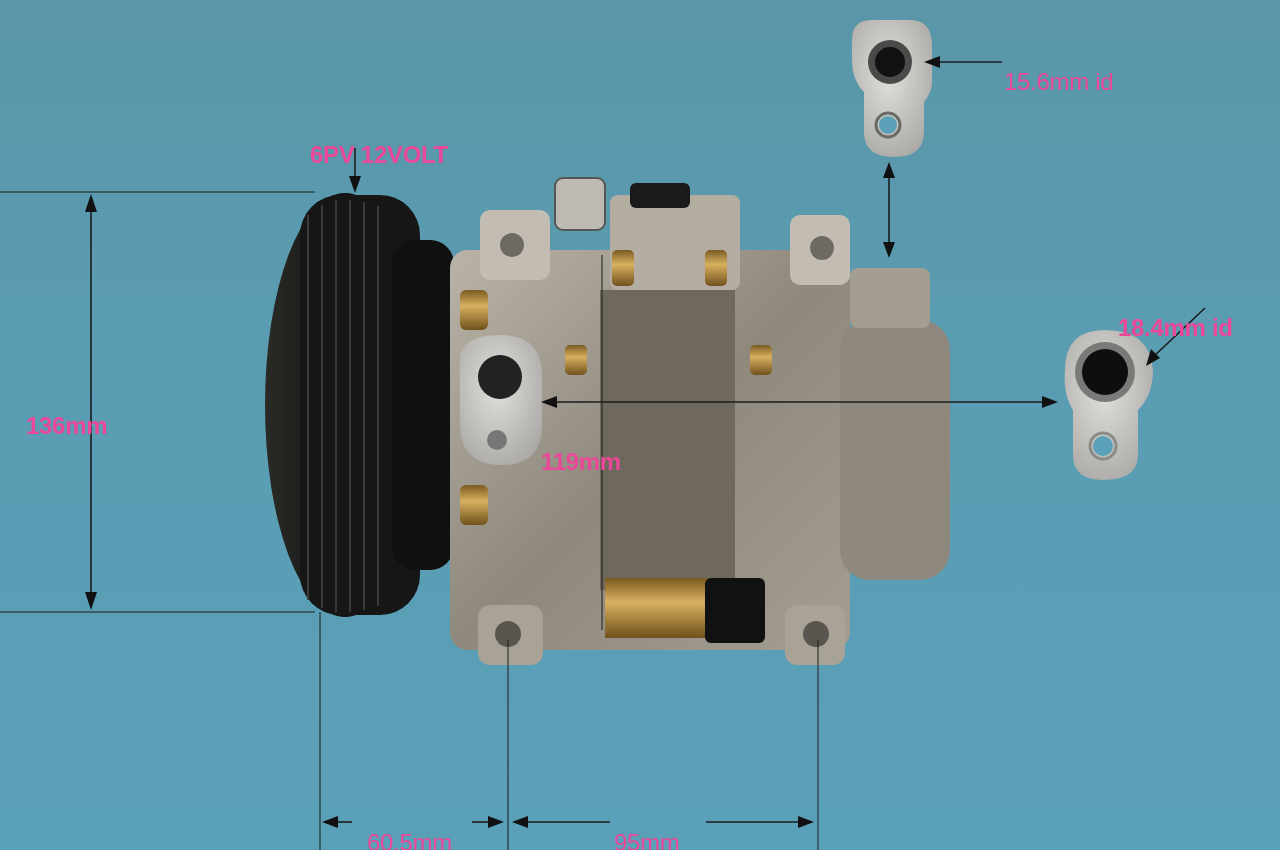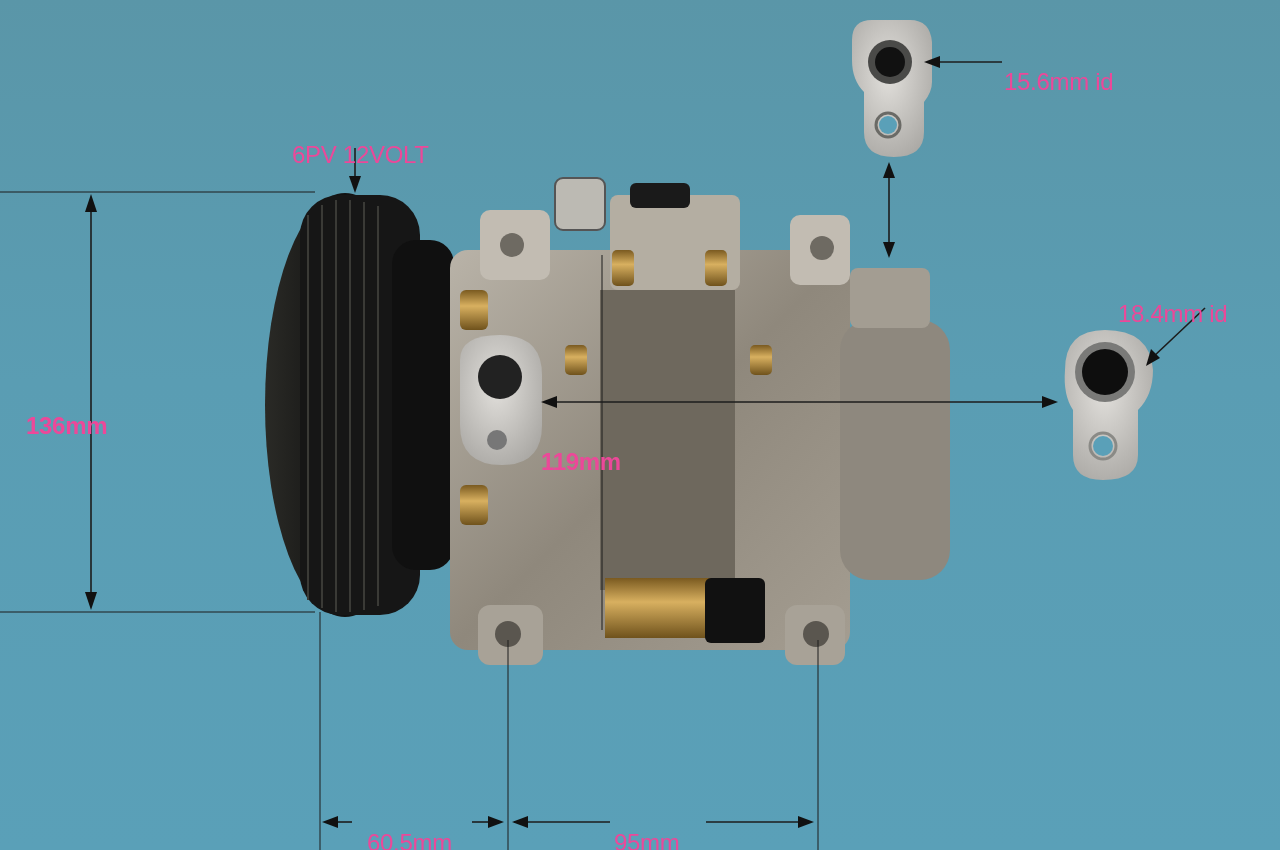--- a/index.html
+++ b/index.html
@@ -139,20 +139,20 @@
       <polygon points="889,258 883,242 895,242" stroke="none"></polygon>
 
       <line x1="932" y1="62" x2="1002" y2="62"></line>
       <polygon points="924,62 940,56 940,68" stroke="none"></polygon>
 
       <line x1="1205" y1="308" x2="1152" y2="358"></line>
       <polygon points="1146,366 1151,349 1160,358" stroke="none"></polygon>
     </g>
   </svg>
 
-  <div class="label" style="left:292px;top:118px;">6PV 12VOLT</div>
+  <div class="label" style="left:310px;top:118px;font-weight:bold;">6PV 12VOLT</div>
   <div class="label" style="left:1004px;top:45px;">15.6mm id</div>
-  <div class="label" style="left:1118px;top:277px;">18.4mm id</div>
+  <div class="label" style="left:1118px;top:291px;font-weight:bold;">18.4mm id</div>
   <div class="label" style="left:26px;top:389px;font-weight:bold;">136mm</div>
   <div class="label" style="left:541px;top:425px;font-weight:bold;">119mm</div>
   <div class="label" style="left:367px;top:806px;">60.5mm</div>
   <div class="label" style="left:614px;top:806px;">95mm</div>
 </div>
 
 </body></html>

